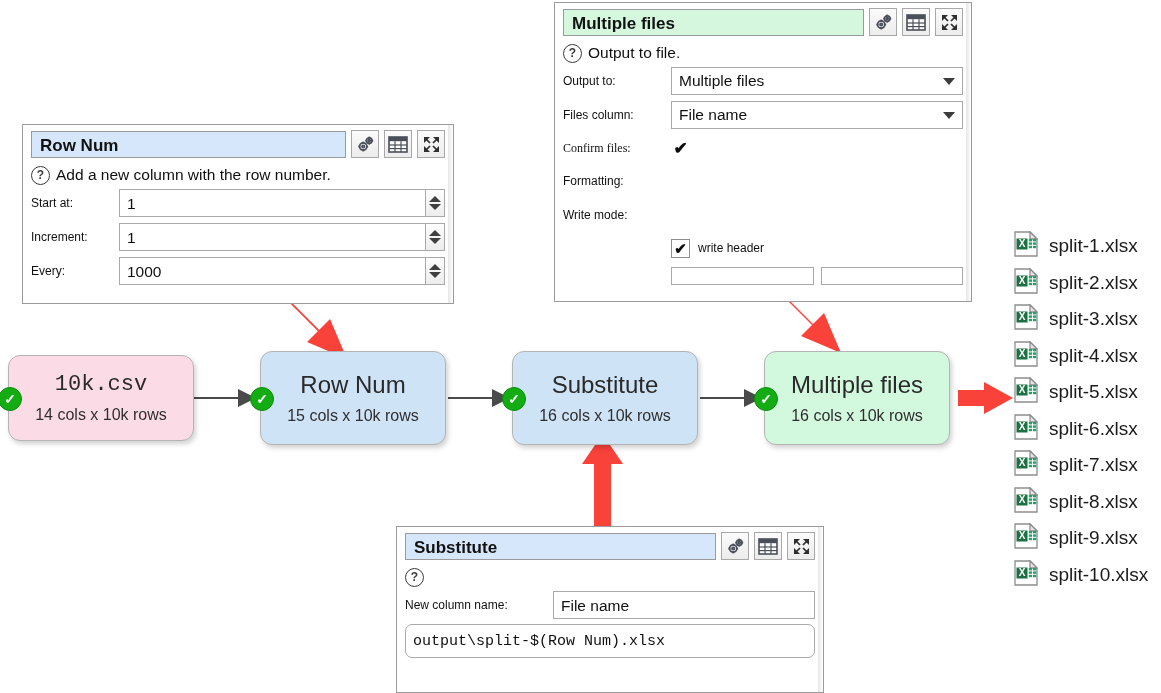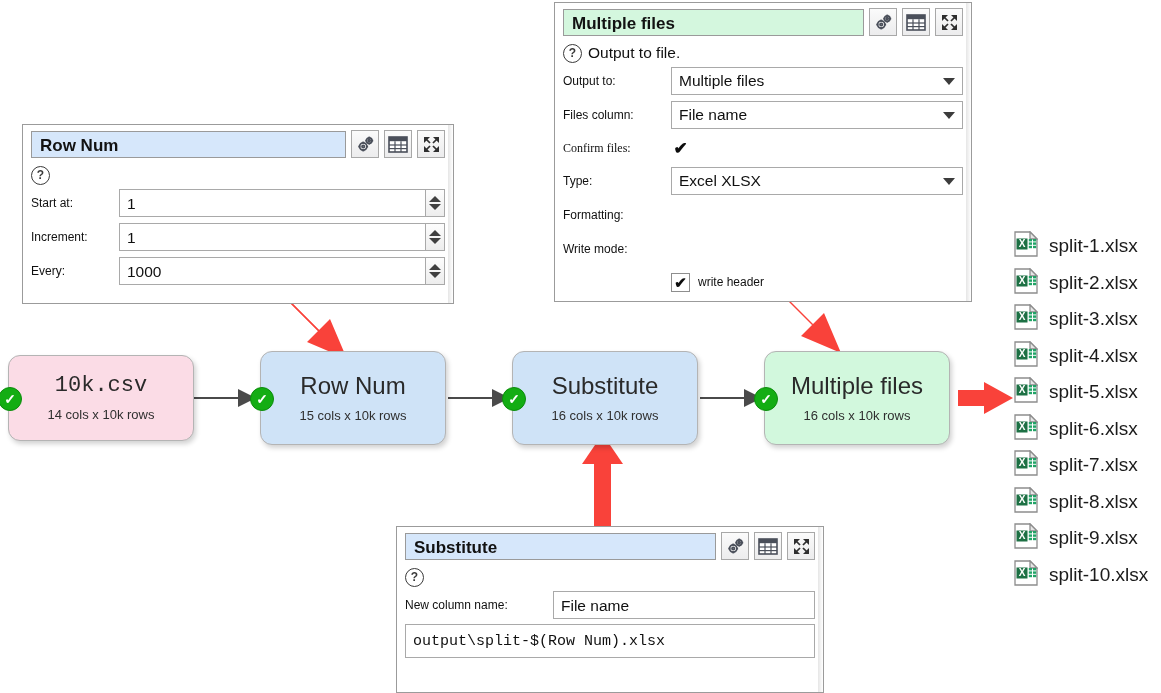--- a/index.html
+++ b/index.html
@@ -111,21 +111,21 @@
     border:1px solid #b4b4b4;
     box-sizing:border-box;
     box-shadow:2px 3px 5px rgba(0,0,0,0.18);
     display:flex;flex-direction:column;align-items:center;justify-content:center;
   }
   .node.pink{background:#fbdce6;}
   .node.blue{background:#cfe3f7;}
   .node.green{background:#d2f8dd;}
   .node-title{font-size:24px;color:#2a2a2a;line-height:1;margin-bottom:11px;}
   .node-title.mono-t{font-family:"Liberation Mono", monospace;font-size:22px;}
-  .node-sub{font-size:13px;color:#2f2f2f;line-height:1;}
+  .node-sub{font-size:16px;color:#2f2f2f;line-height:1;}
   .badge{
     position:absolute;left:-11px;top:50%;margin-top:-11px;
     width:22px;height:22px;border-radius:50%;
     background:#13ad13;border:1px solid #0c8c0c;
     display:flex;align-items:center;justify-content:center;
     color:#fff;font-size:14px;font-weight:bold;line-height:1;
   }
 
   
   .filelist{position:absolute;left:1014px;top:228px;}
@@ -219,20 +219,21 @@
               <path d="M17,2 L11,2 L17,8 Z"></path>
             <path d="M2,17 L8,17 L2,11 Z"></path>
               <path d="M17,17 L11,17 L17,11 Z"></path>
           </g>
         </svg>
       </div>
     </div>
 
     <div class="helprow">
       <span class="qmark">?</span>
+      <span>Add a new column with the row number.</span>
     </div>
 
     <div class="frow">
       <div class="flabel" style="width:88px">Start at:</div>
       <div class="fctl">
         <div class="tinput">1</div>
         <div class="spin">
             <i class="up"></i>
             <i class="dn"></i>
           </div>
@@ -340,29 +341,20 @@
           <i class="arrow"></i>
         </div>
       </div>
     </div>
 
     <div class="frow" style="height:28px;font-family:Liberation Serif, serif;">
       <div class="flabel" style="width:108px">Confirm files:</div>
       <div class="chknob">✔</div>
     </div>
 
-    <div class="frow">
-      <div class="flabel" style="width:108px">Type:</div>
-      <div class="fctl">
-        <div class="combo">
-          <span>Excel XLSX</span>
-          <i class="arrow"></i>
-        </div>
-      </div>
-    </div>
 
     <div class="frow">
       <div class="flabel" style="width:108px">Formatting:</div>
     </div>
 
     <div class="frow">
       <div class="flabel" style="width:108px">Write mode:</div>
     </div>
 
     <div class="frow" style="height:28px;">
@@ -443,21 +435,21 @@
 
     <div class="frow">
       <div class="flabel" style="width:148px">New column name:</div>
       <div class="fctl">
         <div class="tinput">File name</div>
       </div>
     </div>
 
 
     <div style="display:flex;">
-      <div class="tinput mono" style="height:34px;line-height:33px;">output\split-$(Row Num).xlsx</div>
+      <div class="tinput mono" style="height:34px;line-height:33px;border-radius:7px;">output\split-$(Row Num).xlsx</div>
     </div>
   </div>
 </div>
 
 <div class="node pink" style="left:8px;top:355px;width:186px;height:86px;">
   <span class="badge">✓</span>
   <div class="node-title mono-t">10k.csv</div>
   <div class="node-sub">14 cols x 10k rows</div>
 </div>
 

